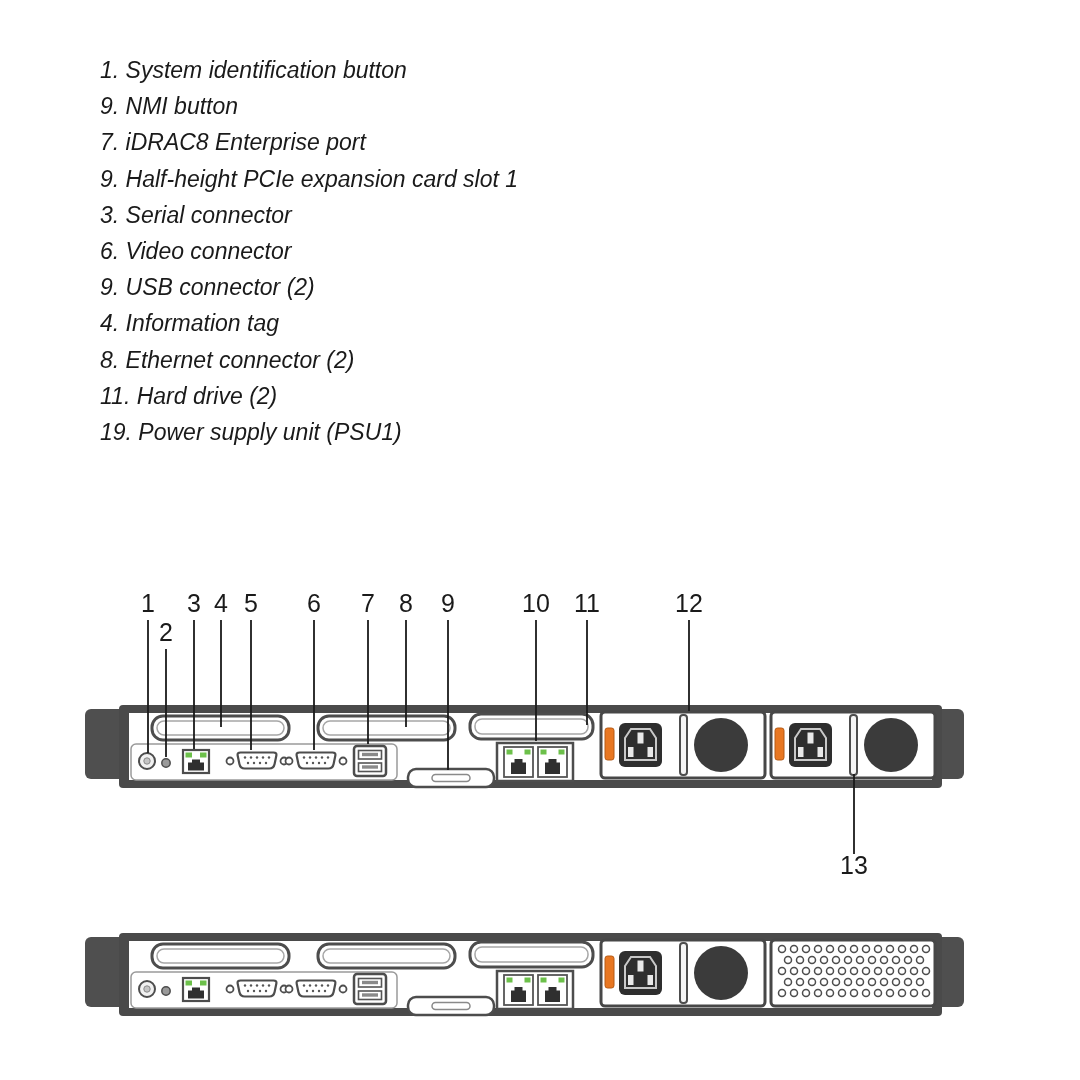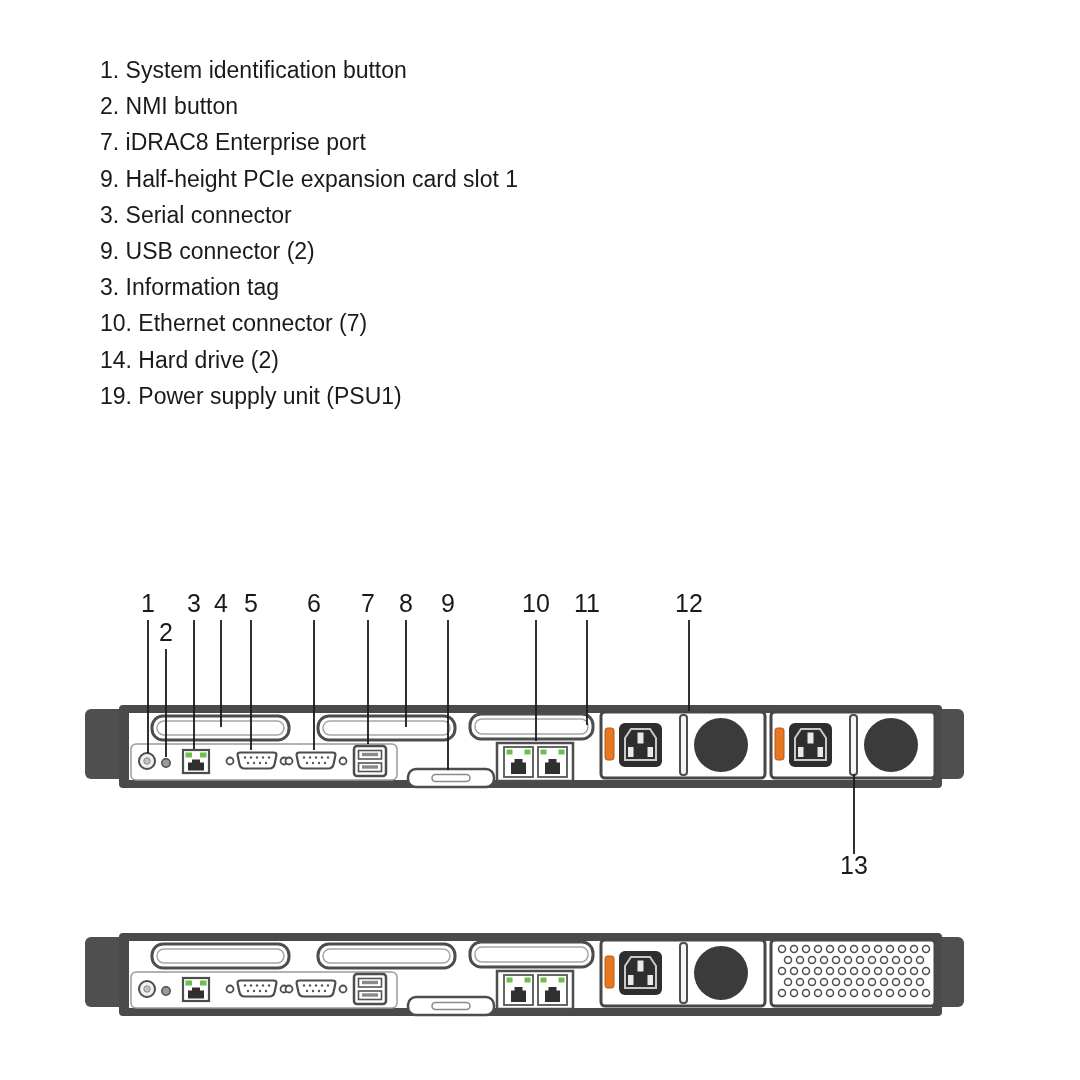--- a/index.html
+++ b/index.html
@@ -1,39 +1,40 @@
 <!DOCTYPE html>
 <html><head>
 <meta charset="utf-8">
 <style>
   html,body{margin:0;padding:0;}
   body{
     width:1080px;height:1080px;position:relative;background:#ffffff;
     font-family:"Liberation Sans",sans-serif;overflow:hidden;color:#1a1a1a;
   }
-  .legend{position:absolute;left:100px;top:52px;font-size:23px;line-height:36.2px;}
+  .legend{position:absolute;left:100px;top:52px;font-size:23px;line-height:36.2px;font-style:italic;}
   .legend ol{list-style:none;margin:0;padding:0;}
   #diagram-svg{position:absolute;left:0;top:0;}
   .callout text{font-size:25px;fill:#1a1a1a;font-family:"Liberation Sans",sans-serif;}
   .callout line{stroke:#1a1a1a;stroke-width:1.8;}
 </style>
 </head>
 <body>
 
 <div class="legend">
   <ol>
     <li>1. System identification button</li>
-    <li>2. NMI button</li>
+    <li>9. NMI button</li>
     <li>7. iDRAC8 Enterprise port</li>
     <li>9. Half-height PCIe expansion card slot 1</li>
     <li>3. Serial connector</li>
+    <li>6. Video connector</li>
     <li>9. USB connector (2)</li>
-    <li>3. Information tag</li>
-    <li>10. Ethernet connector (7)</li>
-    <li>14. Hard drive (2)</li>
+    <li>4. Information tag</li>
+    <li>8. Ethernet connector (2)</li>
+    <li>11. Hard drive (2)</li>
     <li>19. Power supply unit (PSU1)</li>
   </ol>
 </div>
 
 <svg id="diagram-svg" width="1080" height="1080" viewBox="0 0 1080 1080">
   <defs>
     <g id="slot-cover">
       <rect x="0" y="0" width="137" height="24" rx="11" fill="#fff" stroke="#4d4d4d" stroke-width="3"></rect>
       <rect x="5" y="5" width="127" height="14" rx="7" fill="none" stroke="#a6a6a6" stroke-width="1.5"></rect>
     </g>

